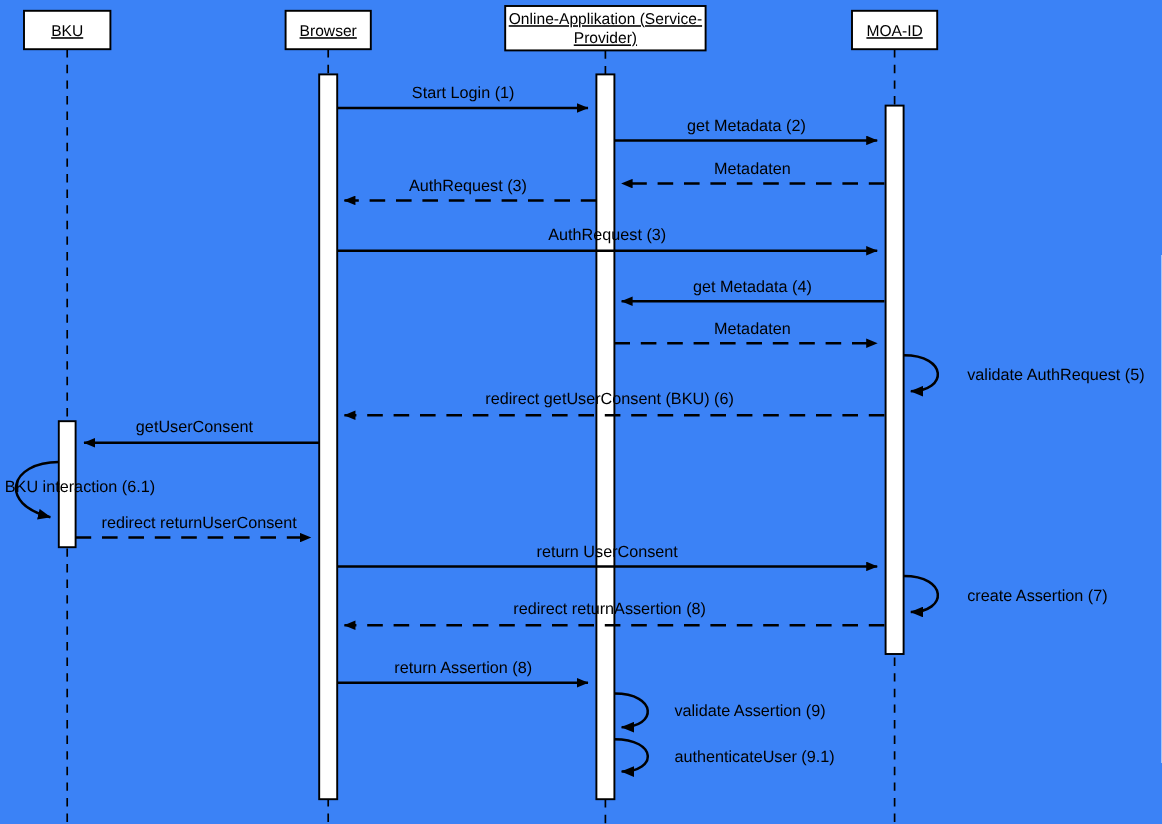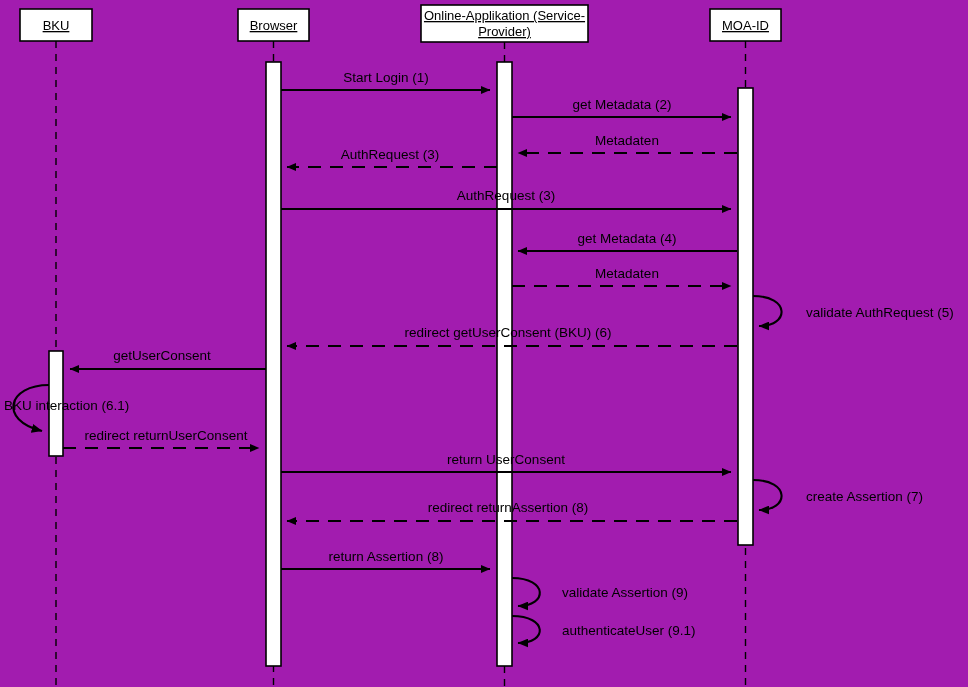--- a/index.html
+++ b/index.html
@@ -7,21 +7,21 @@
     padding: 0;
     background: #ffffff;
   }
   body {
     font-family: "Liberation Sans", sans-serif;
   }
   #diagram-root {
     position: relative;
     width: 968px;
     height: 687px;
-    background: #a21caf;
+    background: #3b82f6;
     overflow: hidden;
   }
   #seq-svg {
     position: absolute;
     left: 0;
     top: 0;
     width: 968px;
     height: 687px;
   }
   .lifeline-box {

